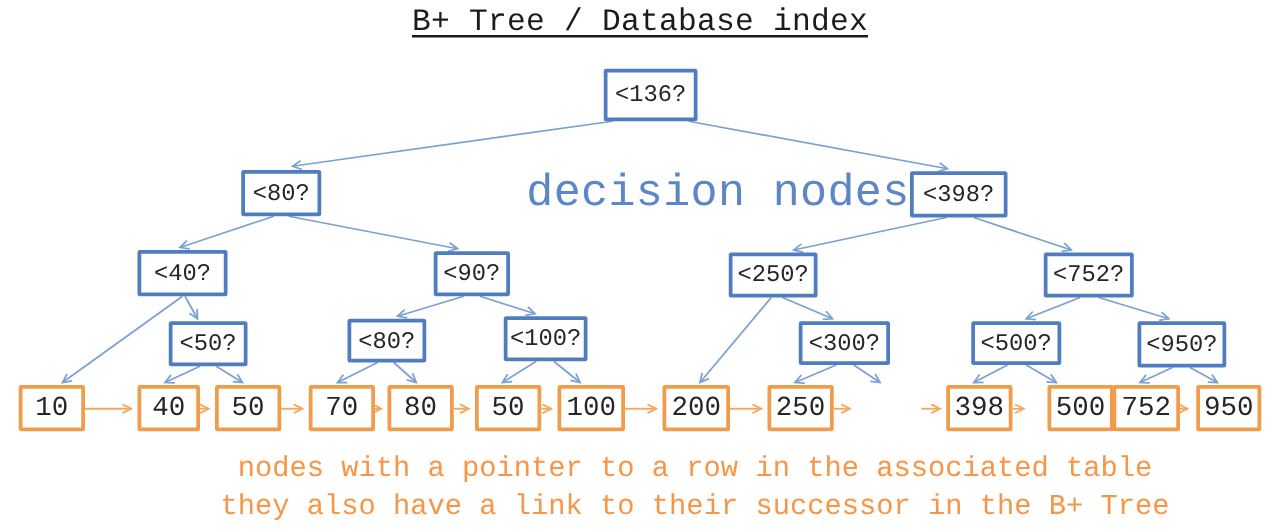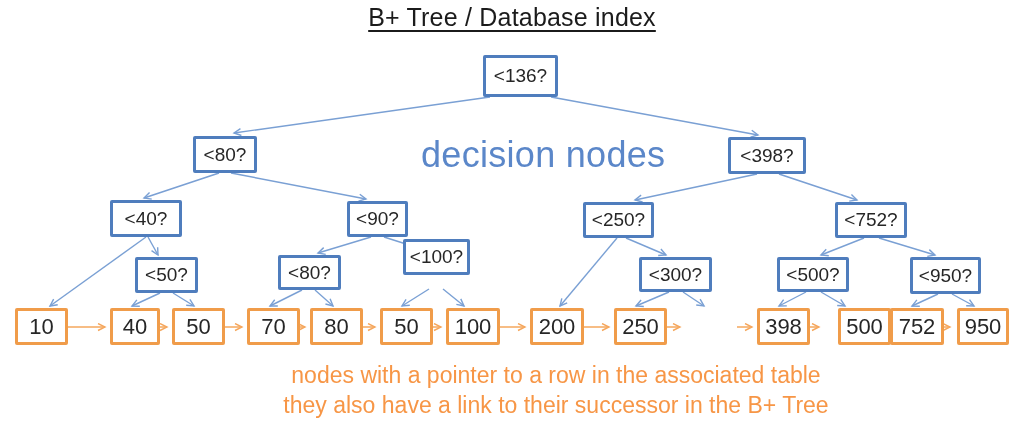--- a/index.html
+++ b/index.html
@@ -1,18 +1,18 @@
 <!DOCTYPE html>
 <html><head>
 <meta charset="utf-8">
 <style>
   html,body{margin:0;padding:0;background:#fff;}
   .canvas{
     position:relative;width:1024px;height:424px;background:#ffffff;
-    font-family:Liberation Sans, sans-serif;overflow:hidden;
+    font-family:Liberation Mono, monospace;overflow:hidden;
   }
   .title{
     position:absolute;top:3px;left:0;width:1024px;text-align:center;
     font-size:25px;color:#1b1b1b;text-decoration:underline;
     text-underline-offset:4px;letter-spacing:0.2px;
   }
   .decision-label{
     position:absolute;left:421px;top:134px;
     font-size:36px;color:#5b87c9;letter-spacing:0.3px;
   }
@@ -95,21 +95,21 @@
 
   <div class="node dnode" style="left:483px;top:55px;width:75px;height:42px;">&lt;136?</div>
   <div class="node dnode" style="left:193px;top:136px;width:64px;height:37px;">&lt;80?</div>
   <div class="node dnode" style="left:728px;top:137px;width:78px;height:37px;">&lt;398?</div>
   <div class="node dnode" style="left:110px;top:200px;width:72px;height:37px;">&lt;40?</div>
   <div class="node dnode" style="left:347px;top:201px;width:61px;height:36px;">&lt;90?</div>
   <div class="node dnode" style="left:583px;top:202px;width:71px;height:36px;">&lt;250?</div>
   <div class="node dnode" style="left:835px;top:202px;width:72px;height:36px;">&lt;752?</div>
   <div class="node dnode" style="left:135px;top:257px;width:63px;height:36px;">&lt;50?</div>
   <div class="node dnode" style="left:278px;top:255px;width:63px;height:35px;">&lt;80?</div>
-  <div class="node dnode" style="left:403px;top:239px;width:67px;height:36px;">&lt;100?</div>
+  <div class="node dnode" style="left:403px;top:253px;width:67px;height:36px;">&lt;100?</div>
   <div class="node dnode" style="left:639px;top:257px;width:73px;height:35px;">&lt;300?</div>
   <div class="node dnode" style="left:777px;top:257px;width:72px;height:35px;">&lt;500?</div>
   <div class="node dnode" style="left:910px;top:257px;width:71px;height:37px;">&lt;950?</div>
 
   <div class="node lnode" style="left:15px;width:53px;">10</div>
   <div class="node lnode" style="left:110px;width:50px;">40</div>
   <div class="node lnode" style="left:172px;width:53px;">50</div>
   <div class="node lnode" style="left:247px;width:53px;">70</div>
   <div class="node lnode" style="left:310px;width:53px;">80</div>
   <div class="node lnode" style="left:380px;width:53px;">50</div>

